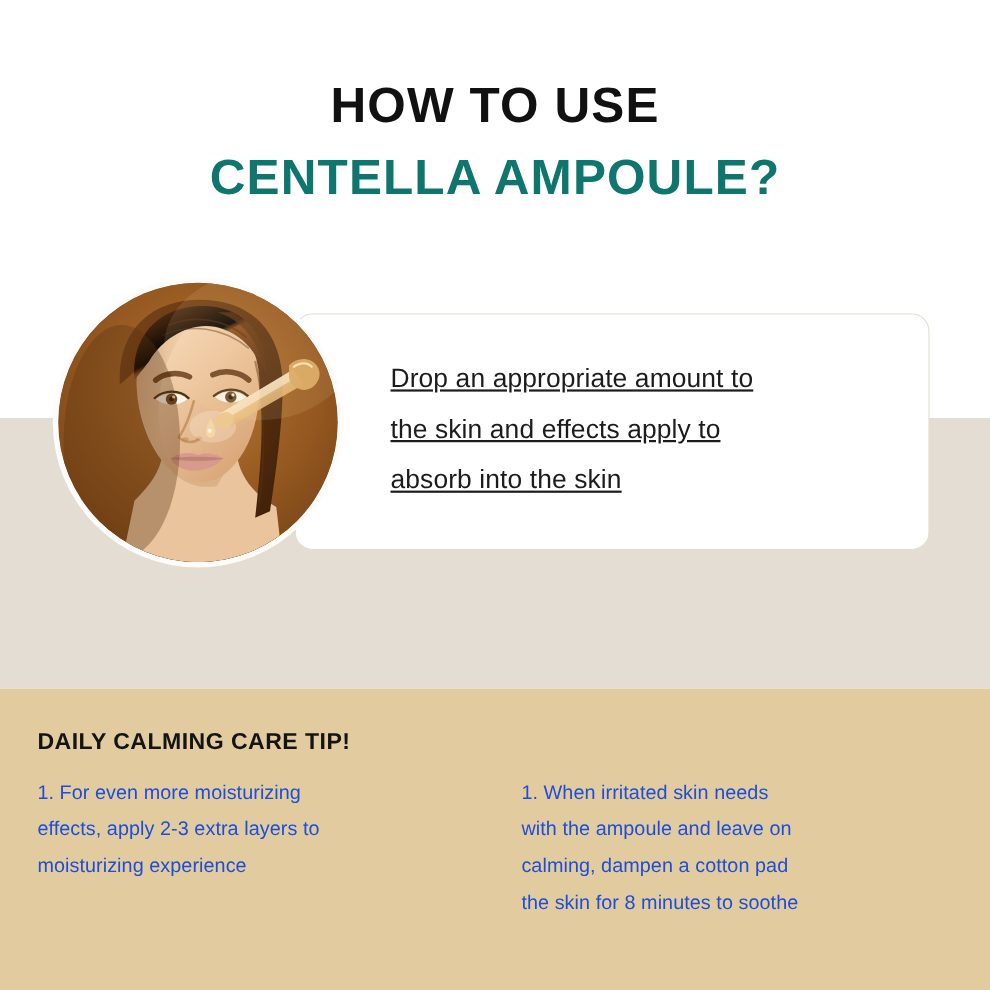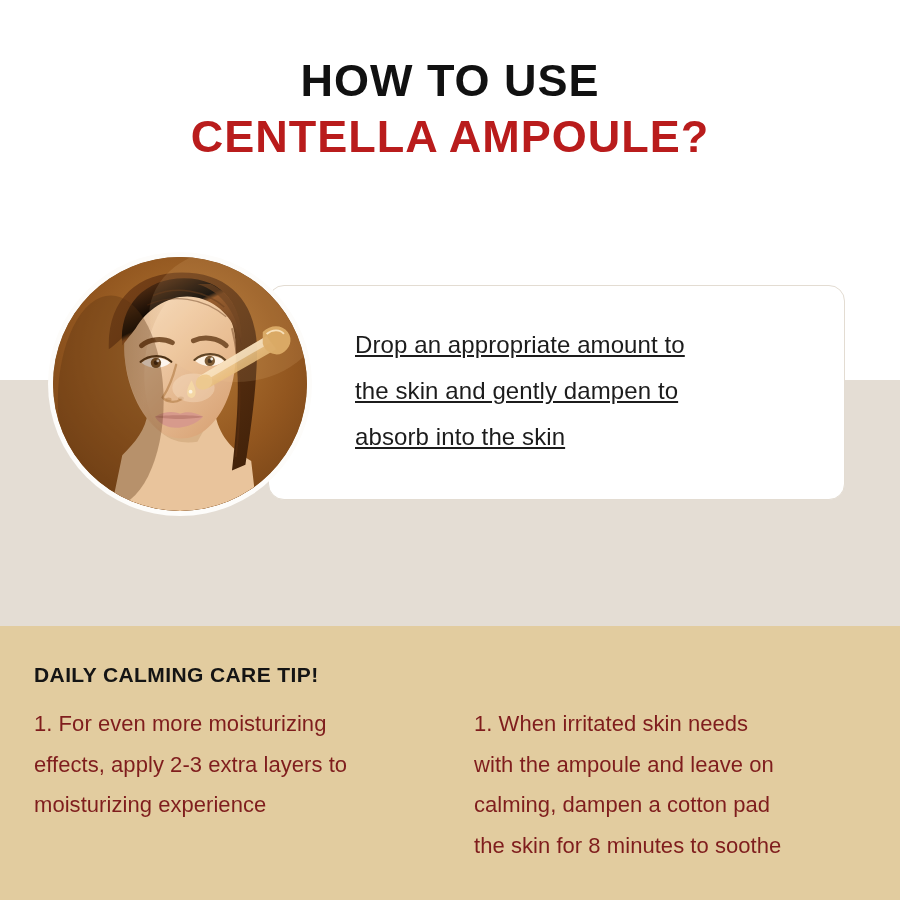--- a/index.html
+++ b/index.html
@@ -15,24 +15,24 @@
   
   .band{position:absolute;left:0;width:900px;}
   .band-white{top:0;height:380px;background:#ffffff;}
   .band-beige{top:380px;height:246px;background:#e4ddd4;}
   .band-tan{top:626px;height:274px;background:#e2cc9f;}
 
   
   .title-wrap{position:absolute;top:56px;left:0;width:900px;text-align:center;z-index:5;}
   .title-main{
     font-size:45px;font-weight:bold;color:#111111;
-    letter-spacing:1.0px;line-height:1.12;margin:0;
+    letter-spacing:1.0px;line-height:1.12;margin:15px;
   }
   .title-sub{
-    font-size:45px;font-weight:bold;color:#b91c1c;
+    font-size:45px;font-weight:bold;color:#0f766e;
     letter-spacing:1.0px;line-height:1.12;margin:6px 0 0 0;
   }
 
   
   .info-card{
     position:absolute;left:268px;top:285px;
     width:577px;height:215px;
     background:#ffffff;
     border:1px solid #e3dcd2;
     border-radius:16px;
@@ -68,21 +68,21 @@
   .tips{
     position:absolute;left:0;top:626px;width:900px;height:210px;z-index:5;
   }
   .tips-heading{
     position:absolute;left:34px;top:37px;
     font-size:21px;font-weight:bold;color:#141414;
     letter-spacing:0.4px;
   }
   .tip-col{
     position:absolute;top:78px;
-    font-size:22px;line-height:1.85;color:#7f1d1d;
+    font-size:18px;line-height:1.85;color:#1d4ed8;
     letter-spacing:0.05px;
   }
   .tip-col-1{left:34px;width:420px;}
   .tip-col-2{left:474px;width:410px;}
   .tip-line{display:block;white-space:nowrap;}
 </style>
 </head>
 <body>
 
 <div id="page">
@@ -92,21 +92,21 @@
   <div class="band band-tan"></div>
 
   <div class="title-wrap">
     <div class="title-main">HOW TO USE</div>
     <div class="title-sub">CENTELLA AMPOULE?</div>
   </div>
 
   <div class="info-card">
     <div class="info-card-text">
       <span class="info-line">Drop an appropriate amount to</span>
-      <span class="info-line">the skin and gently dampen to</span>
+      <span class="info-line">the skin and effects apply to</span>
       <span class="info-line">absorb into the skin</span>
     </div>
   </div>
 
   <div class="photo-circle">
     <div class="photo-inner">
       <svg viewBox="0 0 264 264" preserveAspectRatio="xMidYMid slice">
         <defs>
           <radialGradient id="bgWarm" cx="52%" cy="38%" r="78%">
             <stop offset="0%" stop-color="#b57a36"></stop>

